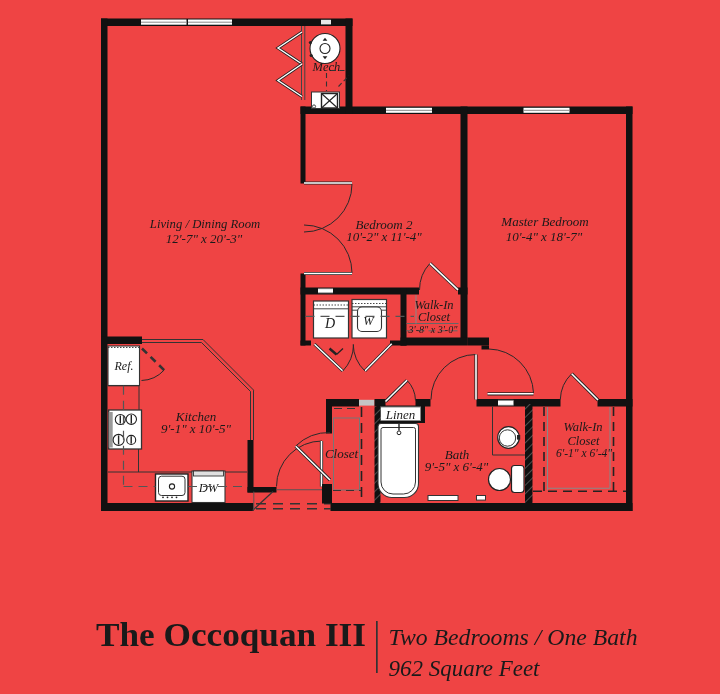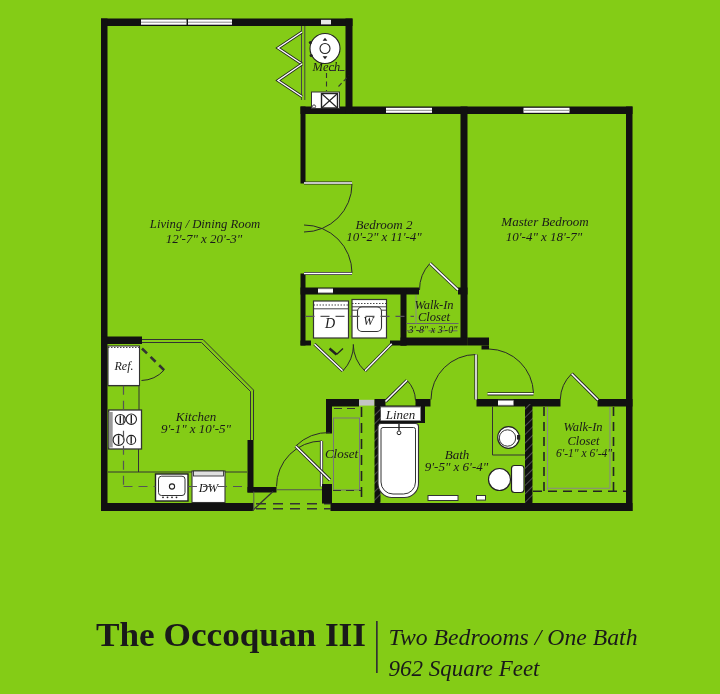--- a/index.html
+++ b/index.html
@@ -1,16 +1,16 @@
 <!DOCTYPE html>
 <html><head>
 <meta charset="utf-8">
 <style>
 html,body{margin:0;padding:0;background:#fff;}
-#page{width:720px;height:694px;position:relative;background:#84cc16;overflow:hidden;}
+#page{width:720px;height:694px;position:relative;background:#ef4444;overflow:hidden;}
 svg{position:absolute;top:0;left:0;}
 text{font-family:"Liberation Serif",serif;fill:#1a1a1a;}
 .rm{font-style:italic;}
 </style>
 </head>
 <body>
 <div id="page">
 <svg width="720" height="694" viewBox="0 0 720 694">
 <defs>
         <pattern id="hatch" width="6" height="6" patternUnits="userSpaceOnUse" patternTransform="rotate(45)">

